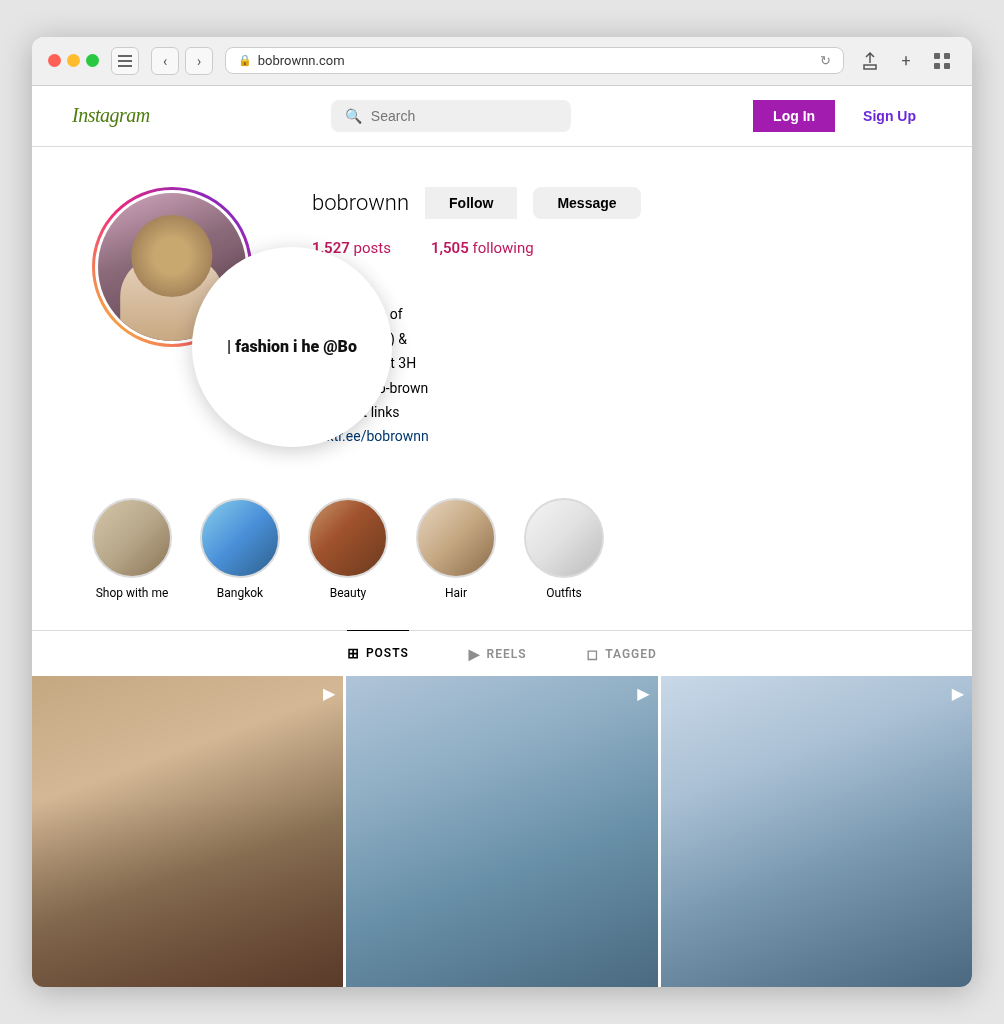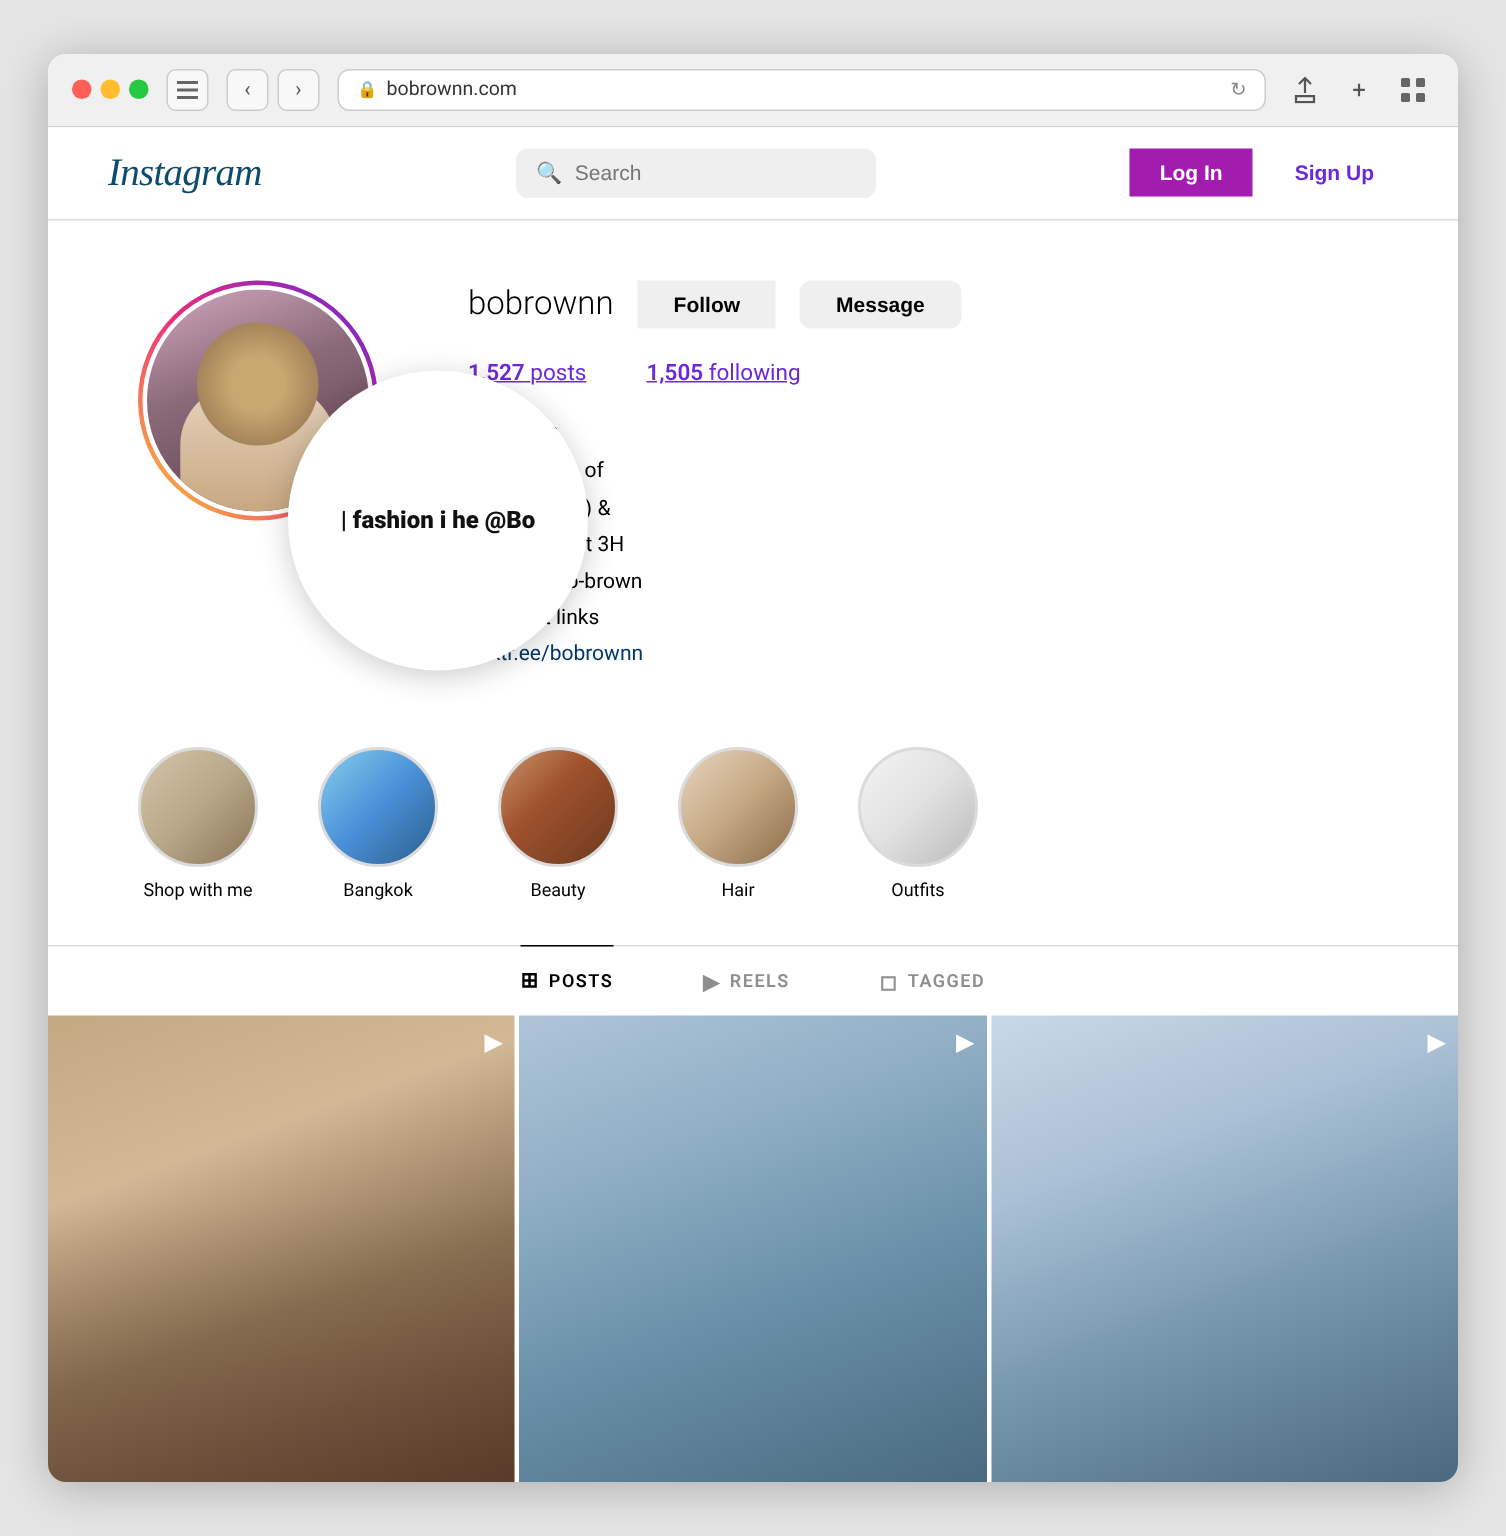--- a/index.html
+++ b/index.html
@@ -134,24 +134,24 @@
       border-bottom: 1px solid #dbdbdb;
       padding: 14px 40px;
       display: flex;
       align-items: center;
       justify-content: space-between;
       background: #fff;
     }
 
     .ig-logo {
       font-family: 'Georgia', serif;
-      font-size: 26px;
+      font-size: 20px;
       font-style: italic;
       font-weight: 400;
-      color: #0c4a6e;
+      color: #4d7c0f;
       letter-spacing: -0.5px;
     }
 
     .ig-search-bar {
       display: flex;
       align-items: center;
       background: #efefef;
       border-radius: 8px;
       padding: 8px 14px;
       gap: 8px;
@@ -334,22 +334,21 @@
     }
 
     .profile-stats {
       display: flex;
       gap: 40px;
       margin-bottom: 20px;
     }
 
     .stat-item {
       font-size: 15px;
-      color: #6d28d9;
-      text-decoration: underline;
+      color: #be185d;
     }
 
     .stat-count {
       font-weight: 600;
     }
 
     .profile-bio {
       font-size: 14px;
       line-height: 1.6;
       color: #000;
@@ -368,21 +367,21 @@
 
     .bio-line {
       display: block;
       margin-bottom: 2px;
     }
 
     
     .highlights-section {
       padding: 20px 60px 30px 60px;
       display: flex;
-      gap: 40px;
+      gap: 28px;
       overflow: hidden;
     }
 
     .highlight-item {
       display: flex;
       flex-direction: column;
       align-items: center;
       gap: 8px;
       cursor: pointer;
       flex-shrink: 0;

